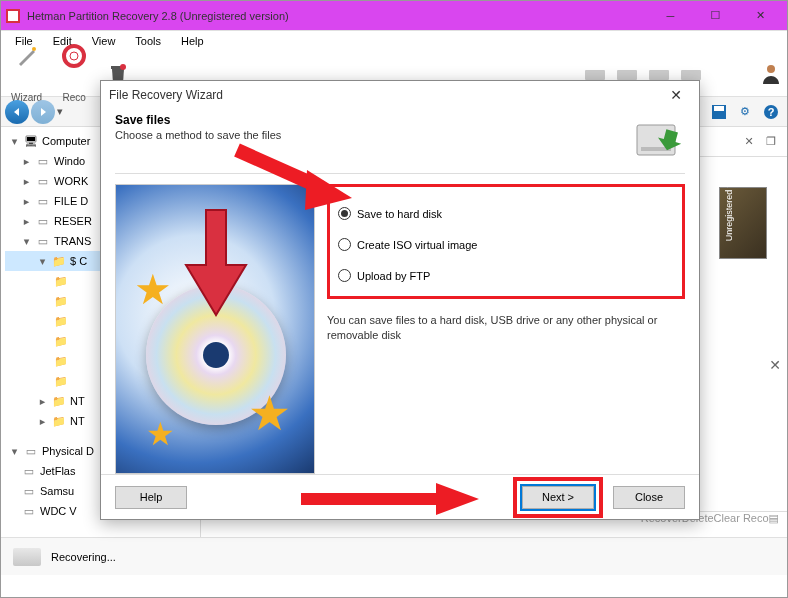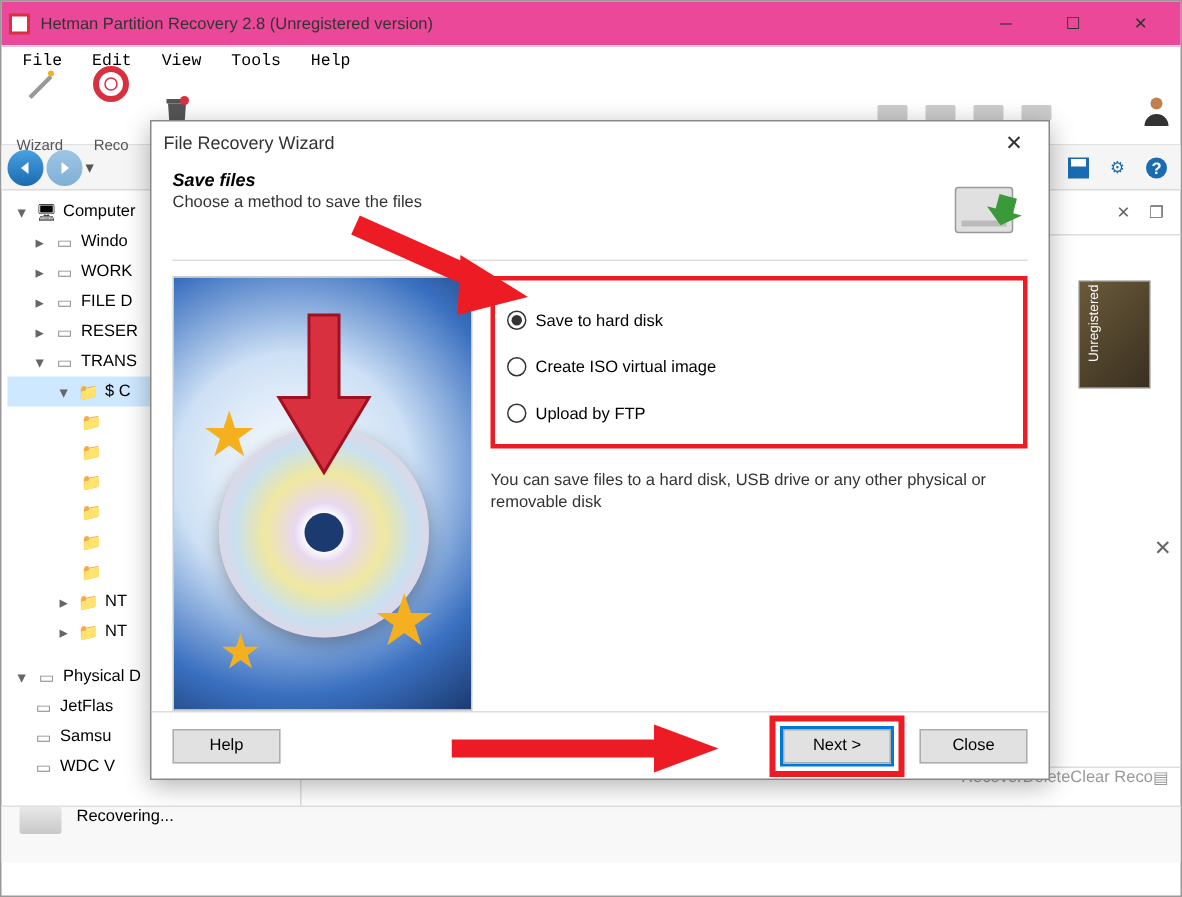--- a/index.html
+++ b/index.html
@@ -1,27 +1,27 @@
 <!DOCTYPE html>
 <html><head>
 <meta charset="utf-8">
 <style>
 * { box-sizing: border-box; margin: 0; padding: 0; font-family: 'Segoe UI', Tahoma, sans-serif; font-size: 11px; }
 body { width: 788px; height: 598px; background: #333; overflow: hidden; position: relative; }
 
 
 .main-window { position: absolute; top: 0; left: 0; width: 788px; height: 598px; background: #fff; border: 1px solid #999; }
-.titlebar { height: 30px; background: #ec4899; display: flex; align-items: center; padding: 0 4px; border-bottom: 1px solid #e0e0e0; }
+.titlebar { height: 30px; background: #d946ef; display: flex; align-items: center; padding: 0 4px; border-bottom: 1px solid #e0e0e0; }
 .titlebar-icon { width: 16px; height: 16px; margin-right: 6px; }
 .titlebar-text { flex: 1; color: #333; }
 .titlebar-controls { display: flex; }
 .titlebar-btn { width: 45px; height: 28px; display: flex; align-items: center; justify-content: center; color: #333; }
 
 .menubar { height: 20px; display: flex; align-items: center; padding: 0 4px; }
-.menu-item { padding: 2px 10px; font-family: Liberation Mono, monospace; }
+.menu-item { padding: 2px 10px; }
 
 .toolbar { height: 46px; display: flex; align-items: center; padding: 0 4px; gap: 8px; border-bottom: 1px solid #e0e0e0; }
 .tool-btn { display: flex; flex-direction: column; align-items: center; padding: 2px 6px; }
 .tool-label { font-size: 10px; color: #555; margin-top: 24px; }
 .tool-icon { width: 24px; height: 24px; display: flex; align-items: center; justify-content: center; }
 
 .navbar { height: 30px; display: flex; align-items: center; padding: 0 4px; gap: 2px; background: #f5f5f5; border-bottom: 1px solid #ddd; }
 .nav-btn { width: 24px; height: 24px; border-radius: 50%; display: flex; align-items: center; justify-content: center; color: #fff; }
 .nav-bk { background: linear-gradient(#4aa0e0,#1a6bb0); }
 .nav-fw { background: linear-gradient(#9ec5e5,#7fb0d5); }
@@ -45,32 +45,32 @@
 .rct-btn { width: 16px; height: 16px; display: flex; align-items: center; justify-content: center; color: #666; }
 .right-main { flex: 1; display: flex; }
 .thumb-area { flex: 1; position: relative; }
 .thumb { position: absolute; right: 20px; top: 30px; width: 48px; height: 72px; background: linear-gradient(135deg,#6a5a3a,#3a3020); border: 1px solid #888; }
 .unreg { position: absolute; right: 28px; top: 50px; color: #fff; font-size: 9px; transform: rotate(-90deg); transform-origin: center; width: 60px; text-align:center; }
 .sidebar-close { position: absolute; right: 6px; top: 200px; font-size: 14px; color: #666; }
 
 .statusbar { height: 26px; border-top: 1px solid #ddd; display: flex; justify-content: flex-end; padding: 0 8px; gap: 0; font-size: 10px; color: #999; }
 .status-btn { color: #999; }
 
-.footer { height: 38px; background: #f8f8f8; border-top: 1px solid #e0e0e0; display: flex; padding: 0 12px; gap: 10px; }
+.footer { height: 38px; background: #f8f8f8; border-top: 1px solid #e0e0e0; display: flex; align-items: center; padding: 0 12px; gap: 10px; }
 .footer-icon { width: 28px; height: 18px; background: linear-gradient(#e8e8e8,#c8c8c8); border-radius: 2px; }
 
 
 .dialog { position: absolute; top: 80px; left: 100px; width: 600px; height: 440px; background: #fff; border: 1px solid #888; box-shadow: 0 4px 16px rgba(0,0,0,0.3); display: flex; flex-direction: column; }
 .dlg-titlebar { height: 30px; display: flex; align-items: center; padding: 0 8px; }
 .dlg-title { flex: 1; color: #333; font-size: 12px; }
 .dlg-close { width: 30px; height: 26px; display: flex; align-items: center; justify-content: center; color: #333; font-size: 14px; }
 .dlg-body { flex: 1; display: flex; flex-direction: column; padding: 0 14px; }
 .dlg-header { display: flex; align-items: flex-start; padding: 4px 0 8px; }
 .dlg-header-text { flex: 1; }
-.dlg-heading { font-weight: bold; font-size: 12px; margin-bottom: 2px; font-style: italic; }
+.dlg-heading { font-weight: bold; font-size: 12px; margin-bottom: 2px; }
 .dlg-sub { color: #333; }
 .dlg-header-icon { width: 52px; height: 52px; }
 .dlg-main { flex: 1; display: flex; gap: 12px; border-top: 1px solid #ddd; padding-top: 10px; }
 .dlg-image { width: 200px; height: 290px; background: radial-gradient(circle at 40% 45%, #fff 0%, #cde0f5 40%, #3a70c0 75%, #1a3a70 100%); border: 1px solid #ccc; position: relative; overflow: hidden; }
 .dlg-options { flex: 1; position: relative; }
 .options-box { border: 3px solid #ed1c24; padding: 12px 8px 8px; position: relative; }
 .radio-row { display: flex; align-items: center; gap: 6px; margin: 8px 0 18px; }
 .radio-row:last-child { margin-bottom: 6px; }
 .radio { width: 13px; height: 13px; border: 1px solid #333; border-radius: 50%; display: flex; align-items: center; justify-content: center; }
 .radio.checked::after { content: ''; width: 7px; height: 7px; background: #333; border-radius: 50%; }

